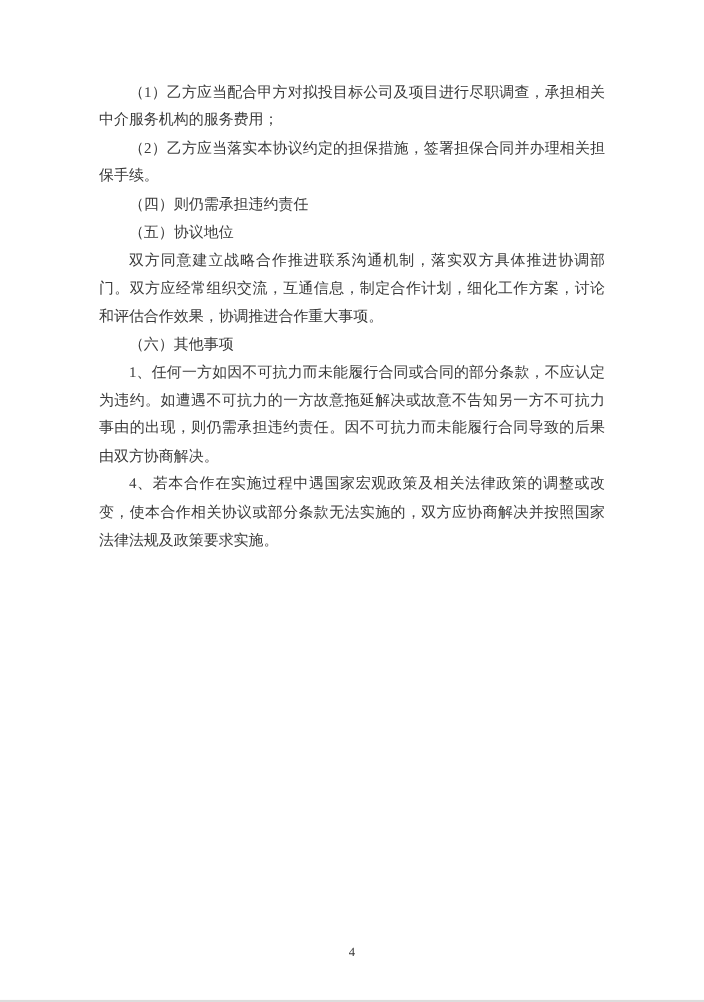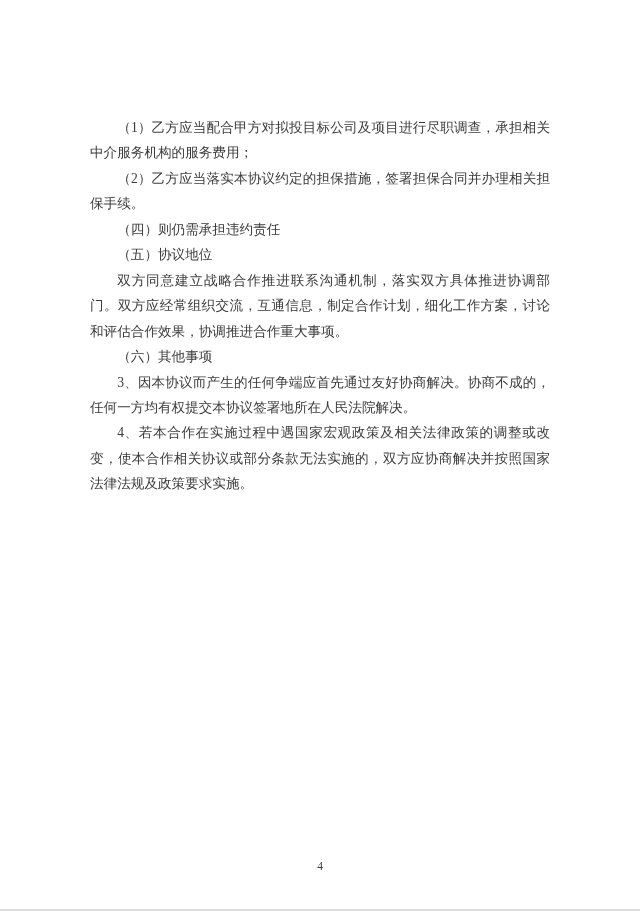--- a/index.html
+++ b/index.html
@@ -15,21 +15,20 @@
     overflow: hidden;
     box-sizing: border-box;
     border-bottom: 2px solid #dcdcdc;
     font-family: "Liberation Serif", "DejaVu Serif", serif;
   }
   .content {
     position: absolute;
     left: 90px;
     top: 71px;
     width: 460px;
-    margin-top: 44px;
   }
   .para {
     margin: 0;
     padding: 0;
     text-indent: 2em;
     text-align: justify;
     text-justify: inter-character;
     font-size: 13.6px;
     line-height: 25.45px;
     color: #3a3a3a;
@@ -49,17 +48,17 @@
 <body>
 
 <div class="page">
   <div class="content">
       <p class="para body">（1）乙方应当配合甲方对拟投目标公司及项目进行尽职调查，承担相关中介服务机构的服务费用；</p>
       <p class="para body">（2）乙方应当落实本协议约定的担保措施，签署担保合同并办理相关担保手续。</p>
       <p class="para heading">（四）则仍需承担违约责任</p>
       <p class="para heading">（五）协议地位</p>
       <p class="para body">双方同意建立战略合作推进联系沟通机制，落实双方具体推进协调部门。双方应经常组织交流，互通信息，制定合作计划，细化工作方案，讨论和评估合作效果，协调推进合作重大事项。</p>
       <p class="para heading">（六）其他事项</p>
-      <p class="para body">3、因本协议而产生的任何争端应首先通过友好协商解决。协商不成的，任何一方均有权提交本协议签署地所在人民法院解决。</p>
+      <p class="para body">1、任何一方如因不可抗力而未能履行合同或合同的部分条款，不应认定为违约。如遭遇不可抗力的一方故意拖延解决或故意不告知另一方不可抗力事由的出现，则仍需承担违约责任。因不可抗力而未能履行合同导致的后果由双方协商解决。</p>
       <p class="para body">4、若本合作在实施过程中遇国家宏观政策及相关法律政策的调整或改变，使本合作相关协议或部分条款无法实施的，双方应协商解决并按照国家法律法规及政策要求实施。</p>
     </div>
   <div class="page-number">4</div>
 </div>
 
 </body></html>

